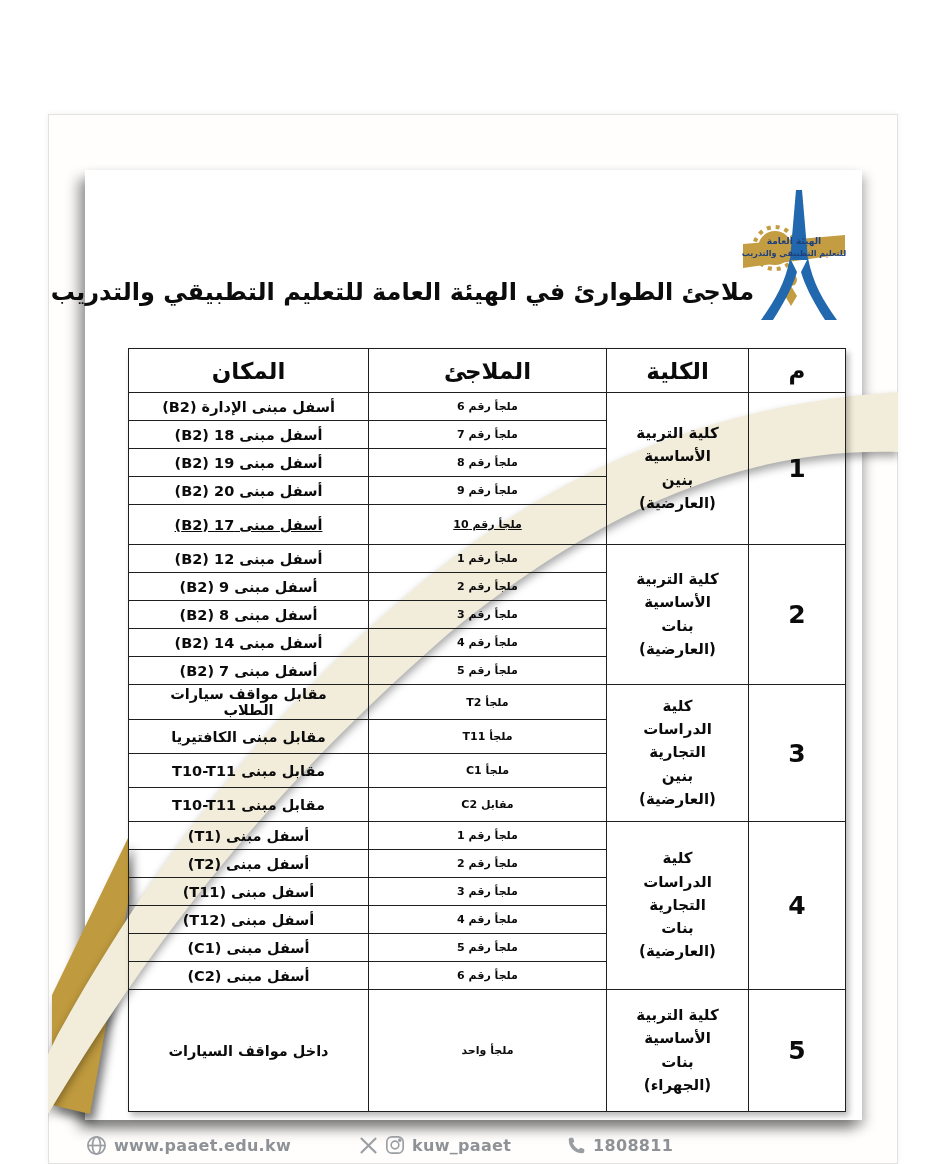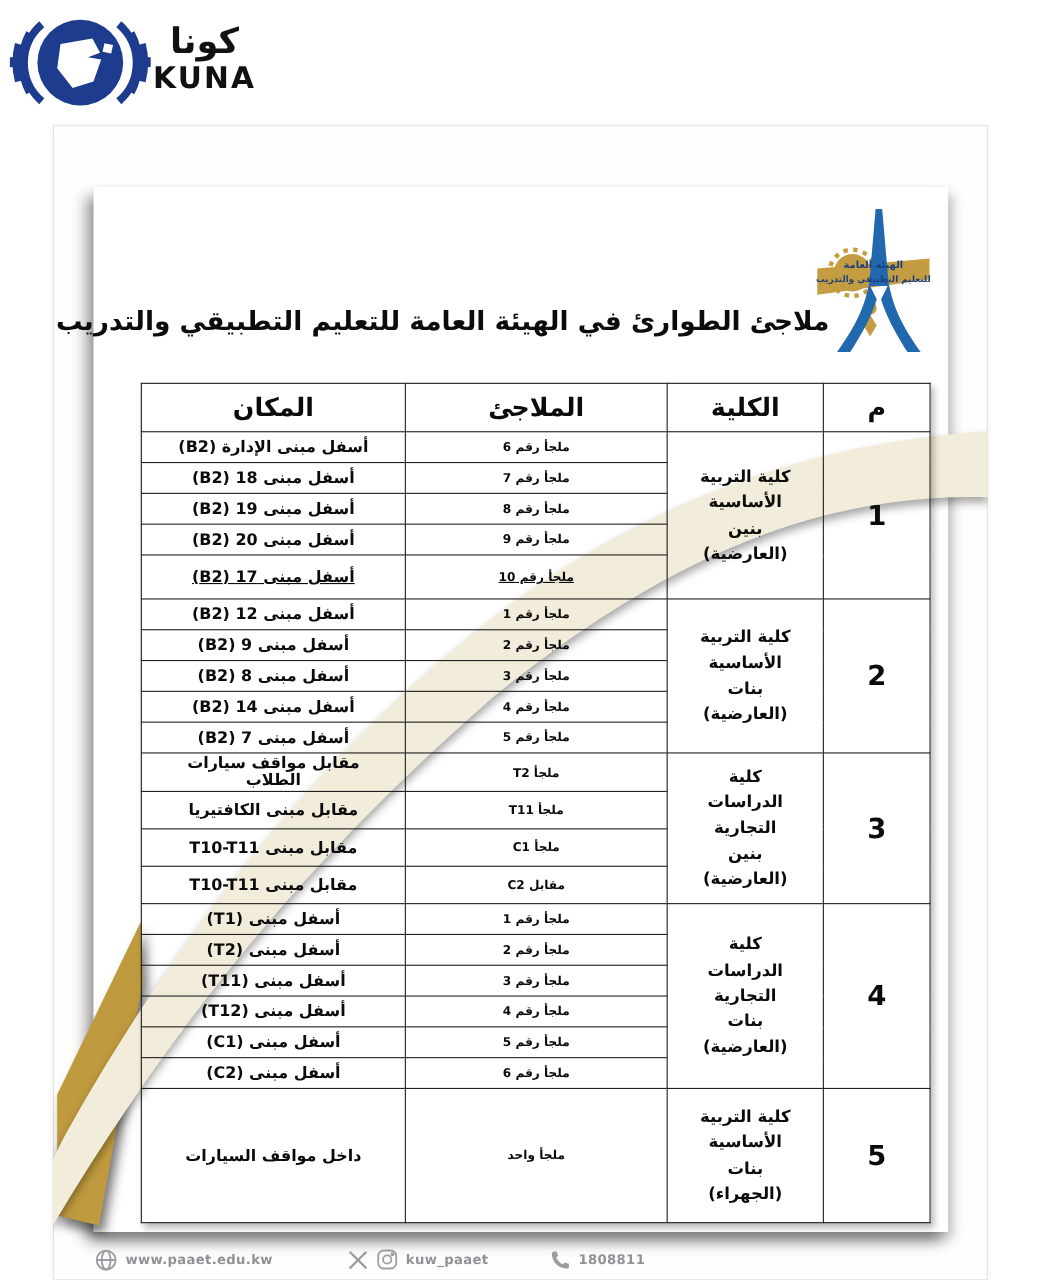--- a/index.html
+++ b/index.html
@@ -46,49 +46,30 @@
   td.shelter-cell { font-size:11px; }
   td.place-cell   { font-size:14.5px; }
   tr.r28 td { height:28px; }
   tr.r34 td { height:34px; }
   tr.r40 td { height:40px;text-decoration:underline; }
   tr.r122 td { height:122px; }
 
   
   .footer { position:absolute; left:86px; top:1130px; width:760px; height:30px; z-index:2;
             display:flex; align-items:center; gap:14px; color:#8e9296;
-            font-size:12px; font-weight:bold; letter-spacing:0.3px; }
+            font-size:16px; font-weight:bold; letter-spacing:0.3px; }
   .footer .grp { display:flex; align-items:center; gap:7px; }
   .footer .sp1 { width:40px; } .footer .sp2 { width:28px; }
   .footer svg { display:block; }
 </style>
 </head>
 <body>
 
 <div class="page">
 
-  <div class="kuna">
-    <svg width="240" height="95" viewBox="0 0 240 95">
-      <g stroke="#1e3c8e" stroke-width="7" fill="none">
-        <path d="M 30 18 A 46 46 0 0 0 30 88"></path>
-        <path d="M 19 26 A 57 57 0 0 0 19 80"></path>
-        <path d="M 9 36 A 68 68 0 0 0 9 70"></path>
-        <path d="M 100 18 A 46 46 0 0 1 100 88"></path>
-        <path d="M 111 26 A 57 57 0 0 1 111 80"></path>
-        <path d="M 121 36 A 68 68 0 0 1 121 70"></path>
-      </g>
-      <rect x="1" y="48" width="9" height="9" fill="#1e3c8e"></rect>
-      <rect x="120" y="48" width="9" height="9" fill="#1e3c8e"></rect>
-      <circle cx="65" cy="53" r="39" fill="#1e3c8e"></circle>
-      <path d="M 47 36 L 76 31 L 83 44 L 72 48 L 84 50 L 77 70 L 58 76 L 44 58 Z" fill="#ffffff"></path>
-      <rect x="86" y="36" width="8" height="8" fill="#ffffff" transform="rotate(12 90 40)"></rect>
-      <text x="178" y="44" text-anchor="middle" font-size="32" font-weight="bold" fill="#111111" direction="rtl">كونا</text>
-      <text x="178" y="76" text-anchor="middle" font-size="27" font-weight="bold" fill="#111111" letter-spacing="2">KUNA</text>
-    </svg>
-  </div>
 
   <div class="outer-card"></div>
 
   <div class="inner-card"></div>
 
   <svg class="deco" viewBox="0 0 850 1050">
     <polygon points="80,724 4,881 4,991 42,1000 82,778" fill="#bf9a3e" style="filter:drop-shadow(4px 8px 5px rgba(0,0,0,0.55));"></polygon>
     <path d="M 850 278
              C 660 290 500 360 360 480
              C 230 590 110 740 10 920

